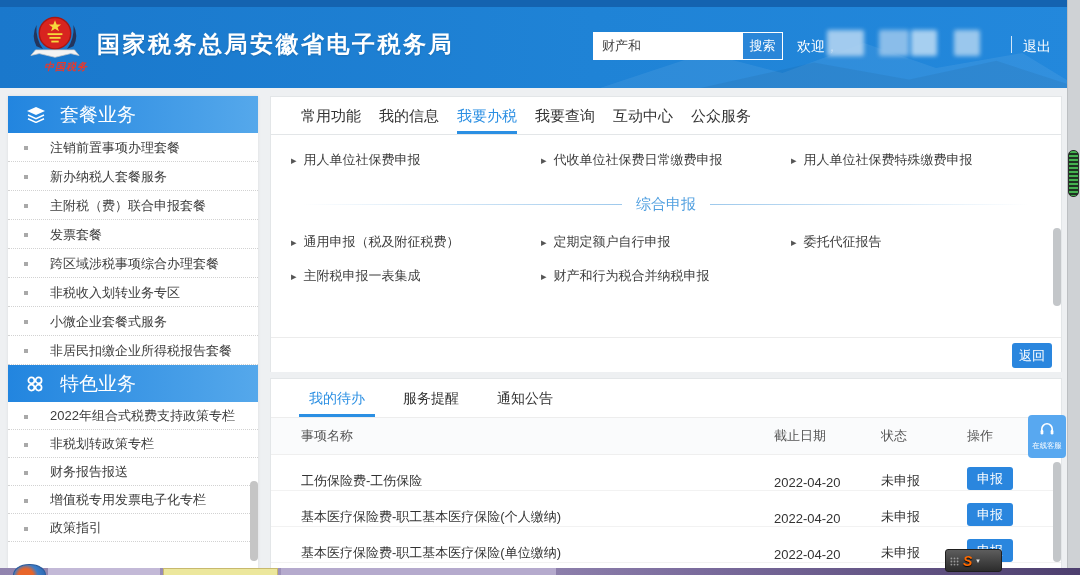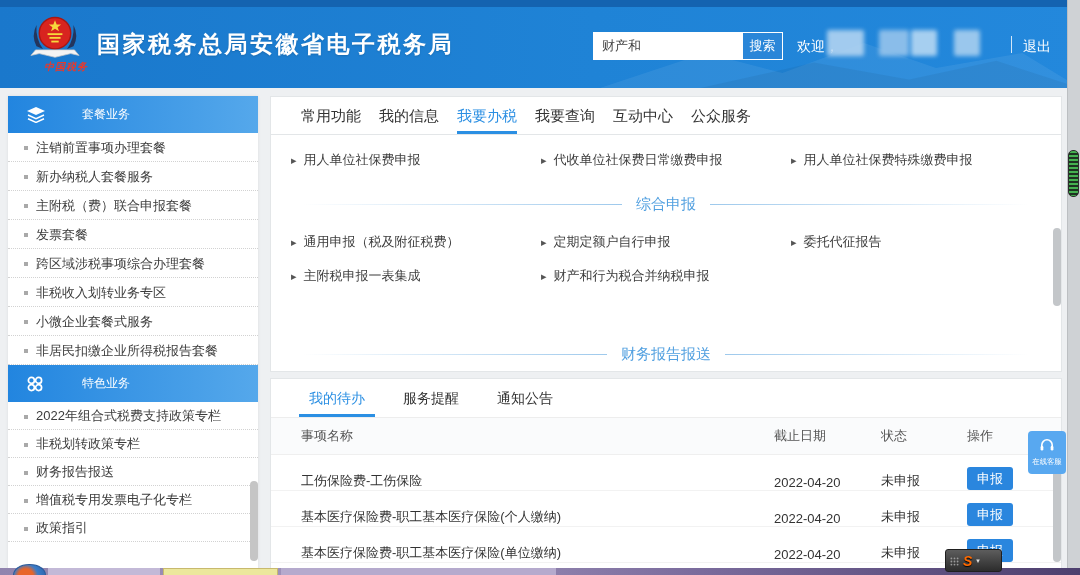--- a/index.html
+++ b/index.html
@@ -41,23 +41,23 @@
   .redact-3 { left:911px; width:26px; background:rgba(200,225,245,0.8); }
   .redact-4 { left:954px; width:26px; background:rgba(175,210,240,0.85); }
   .logout-divider { position:absolute; left:1011px; top:36px; width:1px; height:17px;
     background:rgba(255,255,255,0.8); }
   .logout { position:absolute; left:1023px; top:38px; color:#fff; font-size:14px; cursor:pointer; }
 
   
   .sidebar { position:absolute; left:8px; top:96px; width:250px; bottom:0;
     background:#fff; box-shadow:0 0 3px rgba(0,0,0,0.08); }
   .side-header { height:37px; display:flex; align-items:center; padding-left:19px;
-    background:linear-gradient(90deg,#2285df,#55a8eb); color:#fff; font-size:12px;gap:22px; }
+    background:linear-gradient(90deg,#2285df,#55a8eb); color:#fff; font-size:19px; }
   .side-header .sh-icon { width:18px; height:16px; margin-right:15px; display:inline-flex; }
-  .side-item { position:relative; height:29px; line-height:29px; padding-left:28px;
+  .side-item { position:relative; height:29px; line-height:29px; padding-left:42px;
     font-size:13px; color:#3c3c3c; border-bottom:1px dotted #d2d2d2; cursor:pointer;
     white-space:nowrap; overflow:hidden; }
   .side-item::before { content:""; position:absolute; left:16px; top:13px; width:4px;
     height:4px; background:#a9a9a9; }
   .side-group2 .side-item { height:28px; line-height:28px; }
   .side-scroll-thumb { position:absolute; right:0; bottom:14px; width:8px; height:80px;
     background:#c5c5c5; border-radius:4px; cursor:pointer; }
 
   
   .panel1 { position:absolute; left:270px; top:96px; width:792px; height:276px;
@@ -98,21 +98,21 @@
   .t-head { height:37px; background:#fafbfc; display:flex; align-items:center;
     font-size:13px; color:#555; border-bottom:1px solid #efefef;justify-content:flex-end; }
   .t-row { height:36px; display:flex; align-items:flex-end; font-size:13px; color:#333;
     border-bottom:1px solid #f2f2f2; background:#fff; }
   .c-name { flex:1; padding-left:30px; white-space:nowrap; overflow:hidden; }
   .c-date { width:107px; } .c-status { width:86px; } .c-action { width:94px; }
   .apply-btn { width:46px; height:23px; background:#2a86de; color:#fff; border:none;
     border-radius:3px; font-size:13px; cursor:pointer; font-family:inherit; }
 
   
-  .cs-float { position:absolute; left:1028px; top:431px; width:38px; height:43px;
+  .cs-float { position:absolute; left:1028px; top:415px; width:38px; height:43px;
     background:#58a8f0; border-radius:4px; color:#fff; display:flex; flex-direction:column;
     align-items:center; justify-content:center; gap:0; cursor:pointer; z-index:30; }
   .cs-float .cs-label { font-size:8px; transform:scale(0.92); white-space:nowrap; }
 
   .scroll-track { position:absolute; right:0; top:0; width:13px; height:575px;
     background:#cfd2d5; border-left:1px solid #bcbfc2; z-index:20; }
   .thumb-green { position:absolute; right:1px; top:150px; width:11px; height:47px;
     border-radius:5px; border:1px solid #2e2e2e;
     background:repeating-linear-gradient(180deg,#45b150 0px,#45b150 2px,#1e3322 2px,#1e3322 4px);
     cursor:pointer; z-index:25; }
@@ -252,20 +252,23 @@
     <div class="link">主附税申报一表集成</div>
     <div class="link">财产和行为税合并纳税申报</div>
   </div>
 
   <div class="divider div-b">
     <div class="dline left"></div>
     <div class="dtext">财务报告报送</div>
     <div class="dline right"></div>
   </div>
 
+  <div class="panel1-footer">
+    <button class="back-btn">返回</button>
+  </div>
 </div>
 
 <div class="panel2">
   <div class="tabs2">
     <div class="tab2 active">我的待办</div>
     <div class="tab2">服务提醒</div>
     <div class="tab2">通知公告</div>
   </div>
 
   <div class="t-head">

